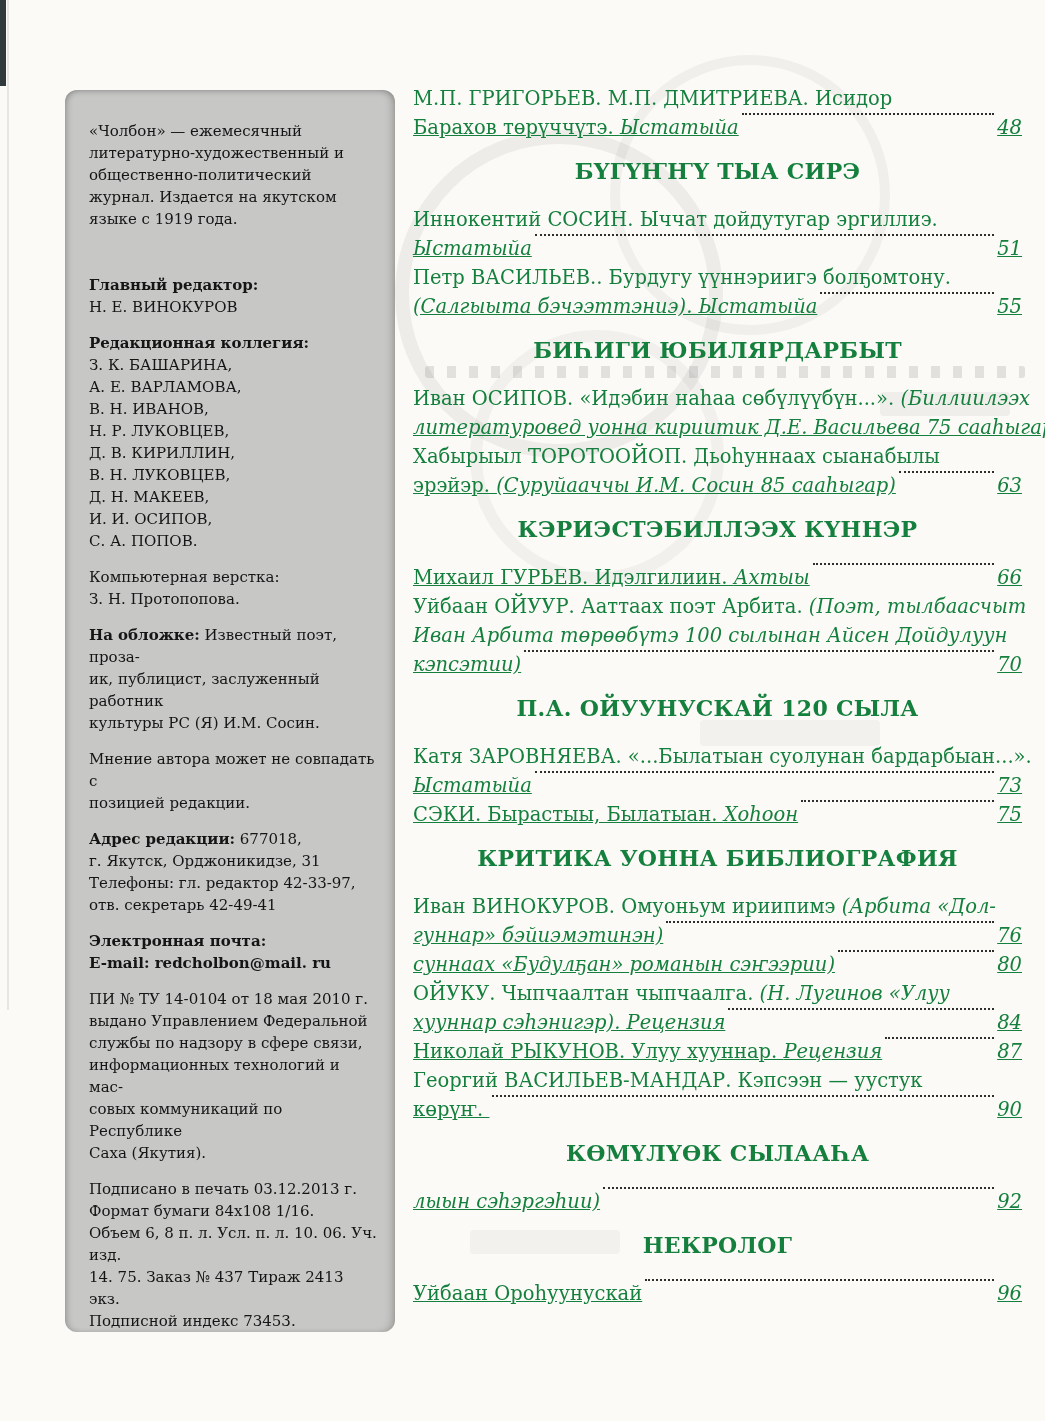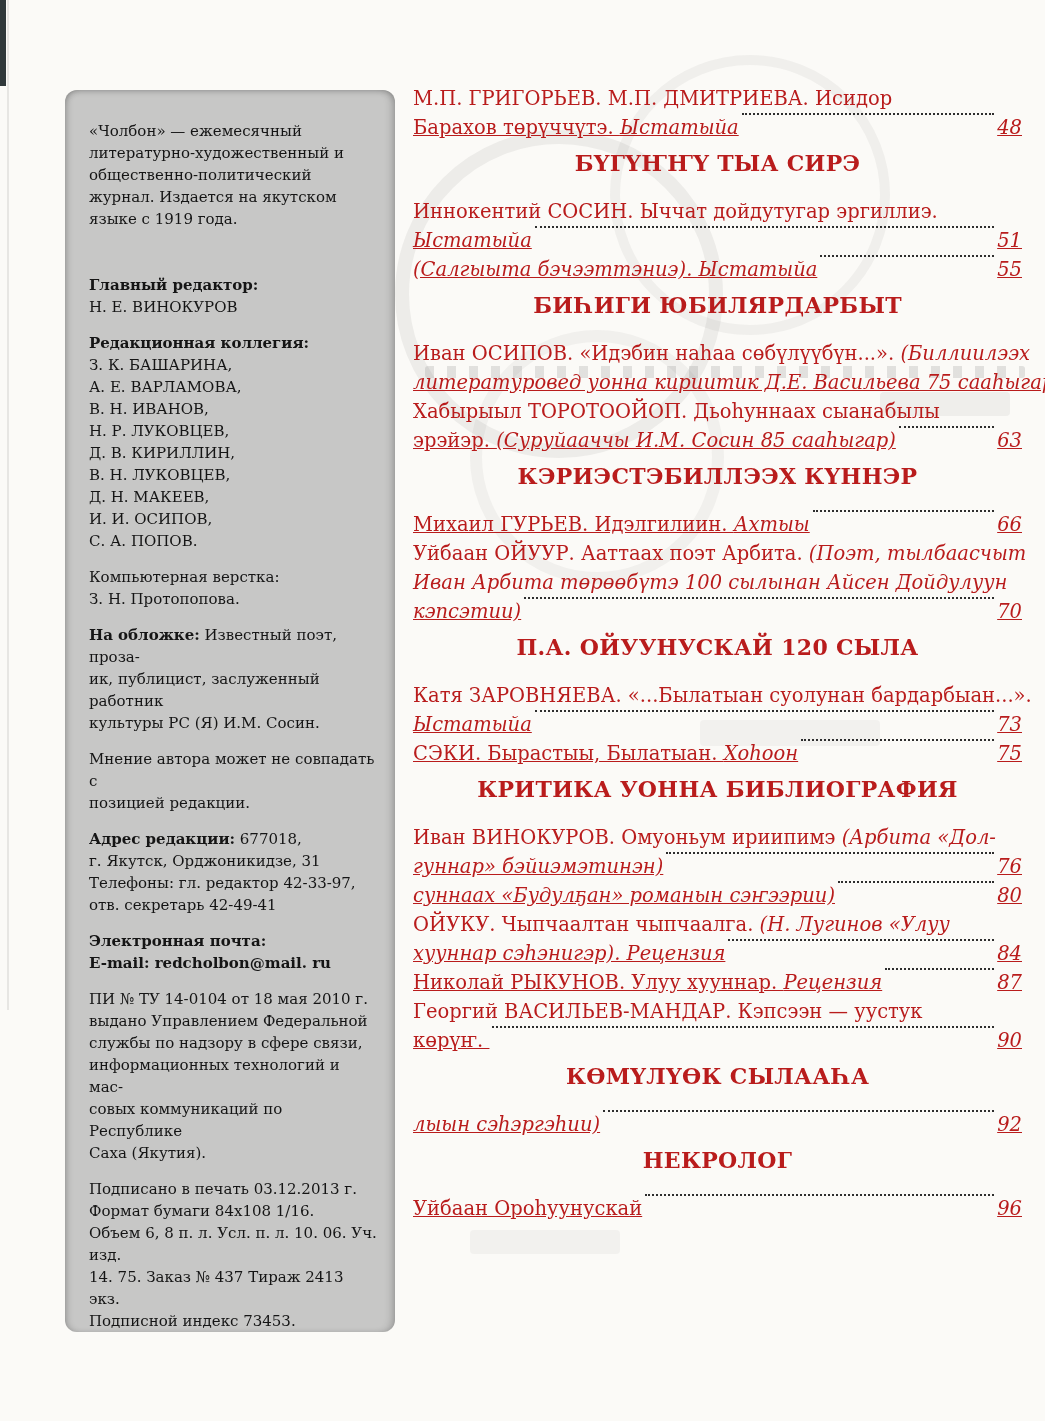--- a/index.html
+++ b/index.html
@@ -45,28 +45,28 @@
   }
   .sb-block{margin-bottom:14px;}
   .sb-line{white-space:normal;}
   .sb-line .b{font-weight:bold;}
 
   
   .toc{
     position:absolute;z-index:1;
     left:413px;top:84px;width:609px;
     font-size:19.5px;
-    color:#b91c1c;
+    color:#15803d;
   }
   .toc-header{
     text-align:center;
     font-weight:bold;
     font-size:22px;
     letter-spacing:.3px;
-    margin:7px 0 19px 0;
+    margin:15px 0 19px 0;
     line-height:29px;
   }
   .toc-entry{margin:0;}
   .toc-line{line-height:29px;white-space:nowrap;}
   .toc-line .i{font-style:italic;}
   .toc-line.last{display:flex;align-items:flex-start;text-decoration:underline;}
   .toc-line.last .dots{
     flex:1 1 auto;
     min-width:12px;
     border-bottom:2.5px dotted #2e2e2e;
@@ -169,20 +169,21 @@
         <div class="toc-header">БҮГҮҤҤҮ ТЫА СИРЭ</div>
         <div class="toc-entry">
           <div class="toc-line"><span>Иннокентий СОСИН. Ыччат дойдутугар эргиллиэ.</span></div>
           <div class="toc-line last">
             <span class="i">Ыстатыйа</span>
             <span class="dots"></span>
             <span class="pg">51</span>
           </div>
         </div>
         <div class="toc-entry">
+          <div class="toc-line"><span>Петр ВАСИЛЬЕВ.. Бурдугу үүннэриигэ болҕомтону.</span></div>
           <div class="toc-line last">
             <span class="i">(Салгыыта бэчээттэниэ). Ыстатыйа</span>
             <span class="dots"></span>
             <span class="pg">55</span>
           </div>
         </div>
         <div class="toc-header">БИҺИГИ ЮБИЛЯРДАРБЫТ</div>
         <div class="toc-entry">
           <div class="toc-line"><span>Иван ОСИПОВ. «Идэбин наһаа сөбүлүүбүн...». </span><span class="i">(Биллиилээх</span></div>
           <div class="toc-line last">

